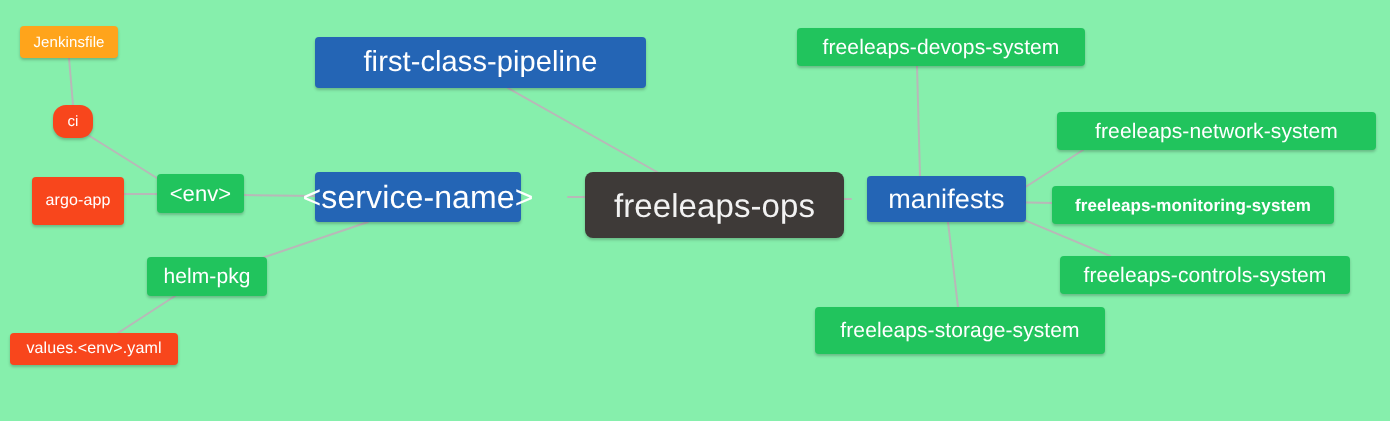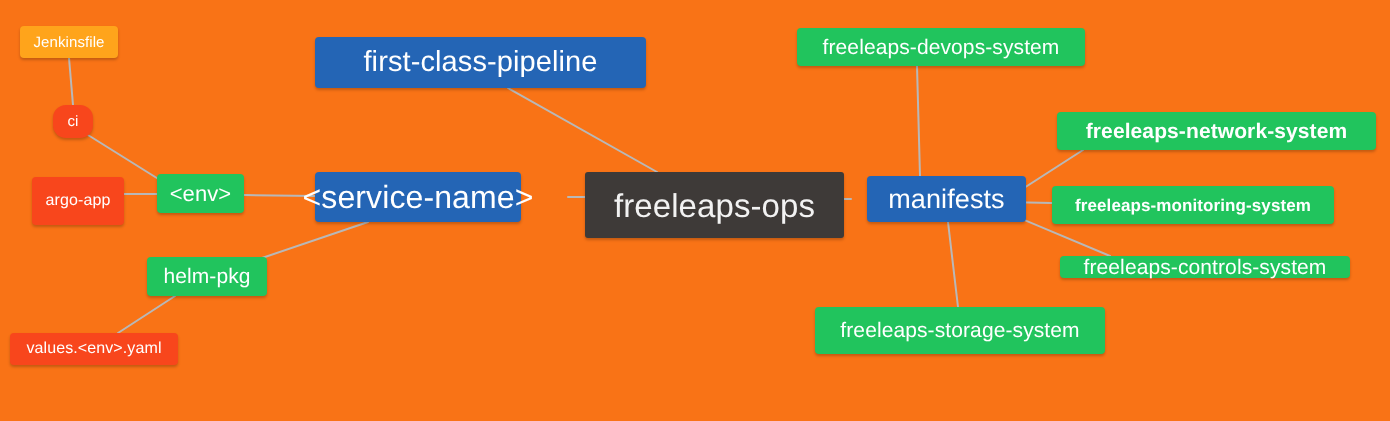--- a/index.html
+++ b/index.html
@@ -8,21 +8,21 @@
     padding: 0;
     background: #ffffff;
   }
   body {
     font-family: "Liberation Sans", sans-serif;
   }
   #canvas {
     position: relative;
     width: 1390px;
     height: 421px;
-    background: #f97316;
+    background: #86efac;
     overflow: hidden;
   }
   #edges {
     position: absolute;
     left: 0;
     top: 0;
     width: 1390px;
     height: 421px;
     pointer-events: none;
   }
@@ -34,21 +34,21 @@
     box-sizing: border-box;
     color: #ffffff;
     white-space: nowrap;
     border-radius: 4px;
     box-shadow: 0 2px 3px rgba(0,0,0,0.22);
     letter-spacing: 0.1px;
     line-height: 1;
     text-rendering: geometricPrecision;
   }
   .node.root {
-    border-radius: 3px;
+    border-radius: 8px;
   }
 </style>
 </head>
 <body>
 
 <div id="canvas">
   <svg id="edges" width="1390" height="421" viewBox="0 0 1390 421" xmlns="http://www.w3.org/2000/svg">
       <line x1="69" y1="58" x2="73" y2="105" stroke="#b8b8b8" stroke-width="2" stroke-linecap="round"></line>
       <line x1="88" y1="135" x2="160" y2="180" stroke="#b8b8b8" stroke-width="2" stroke-linecap="round"></line>
       <line x1="124" y1="194" x2="157" y2="194" stroke="#b8b8b8" stroke-width="2" stroke-linecap="round"></line>
@@ -69,18 +69,18 @@
       <div class="node" style="left: 53px; top: 105px; width: 40px; height: 33px; background: rgb(248, 70, 28); color: rgb(255, 255, 255); font-size: 15px; border-radius: 13px;">ci</div>
       <div class="node" style="left: 32px; top: 177px; width: 92px; height: 48px; background: rgb(248, 70, 28); color: rgb(255, 255, 255); font-size: 16px;">argo-app</div>
       <div class="node" style="left: 157px; top: 174px; width: 87px; height: 39px; background: rgb(33, 196, 93); color: rgb(255, 255, 255); font-size: 22px;">&lt;env&gt;</div>
       <div class="node" style="left: 147px; top: 257px; width: 120px; height: 39px; background: rgb(33, 196, 93); color: rgb(255, 255, 255); font-size: 21px;">helm-pkg</div>
       <div class="node" style="left: 10px; top: 333px; width: 168px; height: 32px; background: rgb(248, 70, 28); color: rgb(255, 255, 255); font-size: 16px;">values.&lt;env&gt;.yaml</div>
       <div class="node" style="left: 315px; top: 37px; width: 331px; height: 51px; background: rgb(36, 101, 181); color: rgb(255, 255, 255); font-size: 29px;">first-class-pipeline</div>
       <div class="node" style="left: 315px; top: 172px; width: 206px; height: 50px; background: rgb(36, 101, 181); color: rgb(255, 255, 255); font-size: 32px;">&lt;service-name&gt;</div>
       <div class="node root" style="left: 585px; top: 172px; width: 259px; height: 66px; background: rgb(62, 58, 56); color: rgb(242, 242, 242); font-size: 33px;">freeleaps-ops</div>
       <div class="node" style="left: 851px; top: 176px; width: 159px; height: 46px; background: rgb(36, 101, 181); color: rgb(255, 255, 255); font-size: 27px; margin-left: 16px;">manifests</div>
       <div class="node" style="left: 797px; top: 28px; width: 288px; height: 38px; background: rgb(33, 196, 93); color: rgb(255, 255, 255); font-size: 21px;">freeleaps-devops-system</div>
-      <div class="node" style="left: 1057px; top: 112px; width: 319px; height: 38px; background: rgb(33, 196, 93); color: rgb(255, 255, 255); font-size: 21px; font-weight: bold;">freeleaps-network-system</div>
+      <div class="node" style="left: 1057px; top: 112px; width: 319px; height: 38px; background: rgb(33, 196, 93); color: rgb(255, 255, 255); font-size: 21px;">freeleaps-network-system</div>
       <div class="node" style="left: 1052px; top: 186px; width: 282px; height: 38px; background: rgb(33, 196, 93); color: rgb(255, 255, 255); font-size: 17px; font-weight: bold;">freeleaps-monitoring-system</div>
-      <div class="node" style="left: 1060px; top: 256px; width: 290px; height: 22px; background: rgb(33, 196, 93); color: rgb(255, 255, 255); font-size: 21px;">freeleaps-controls-system</div>
+      <div class="node" style="left: 1060px; top: 256px; width: 290px; height: 38px; background: rgb(33, 196, 93); color: rgb(255, 255, 255); font-size: 21px;">freeleaps-controls-system</div>
       <div class="node" style="left: 815px; top: 307px; width: 290px; height: 47px; background: rgb(33, 196, 93); color: rgb(255, 255, 255); font-size: 21px; text-align: center;">freeleaps-storage-system</div>
     </div>
 </div>
 
 </body></html>

